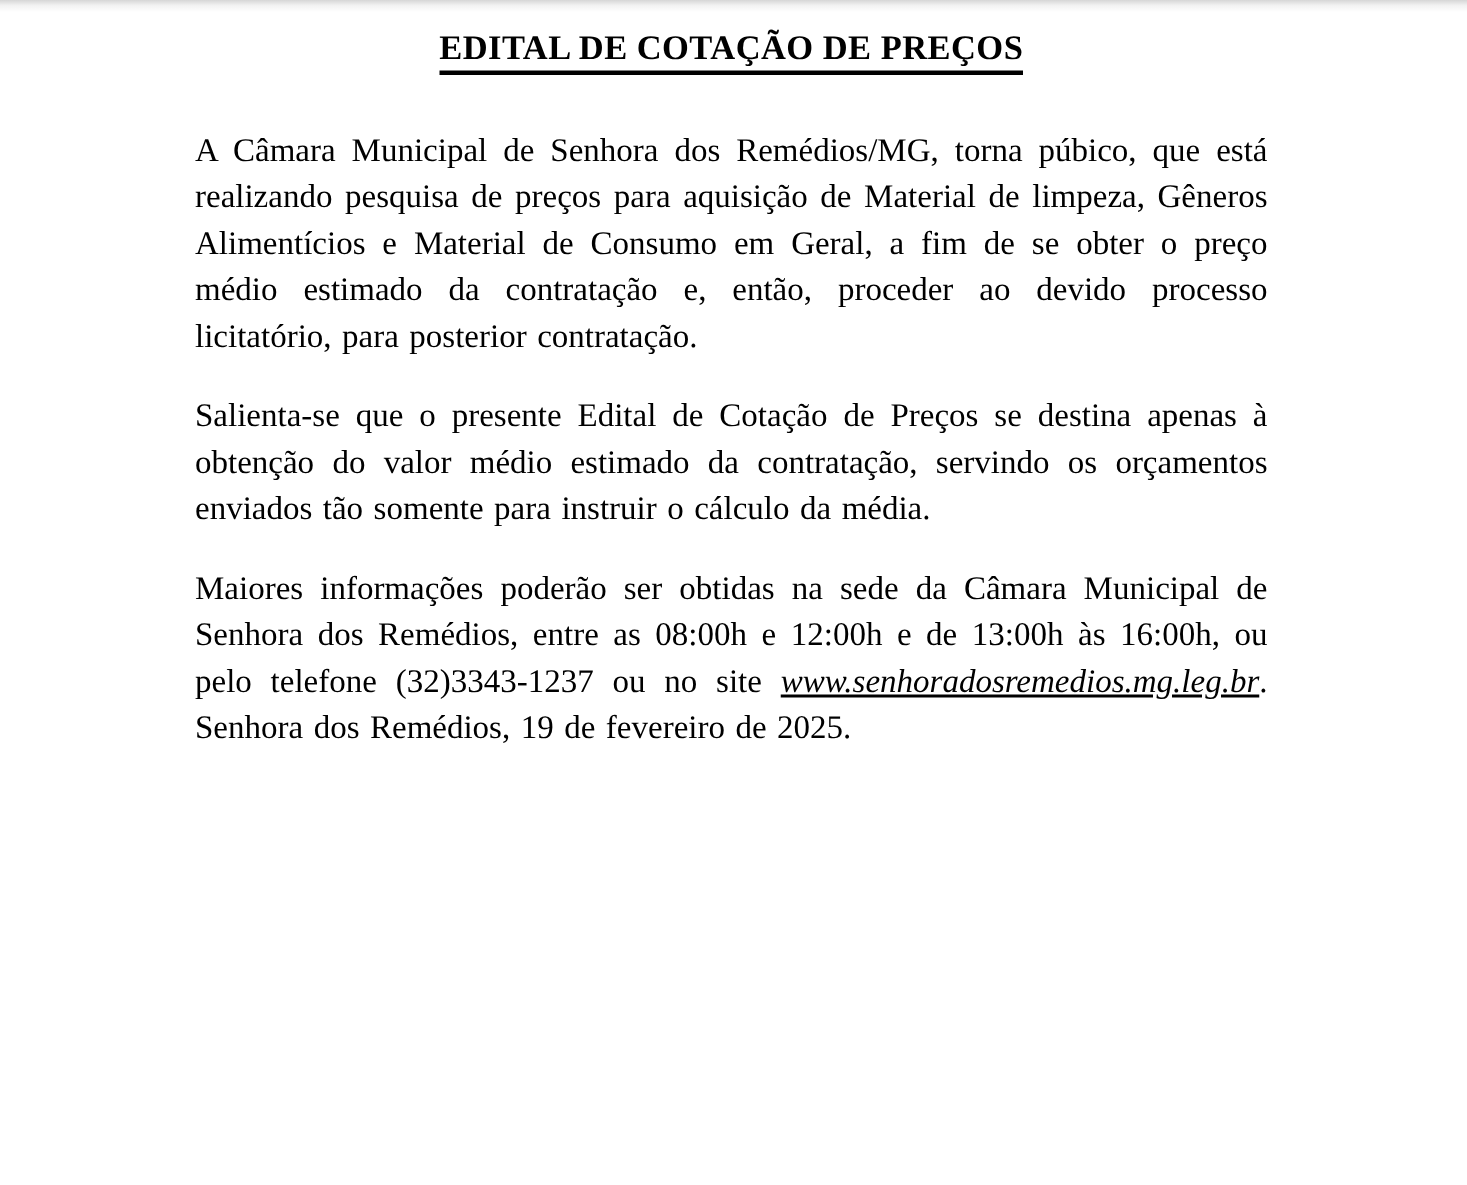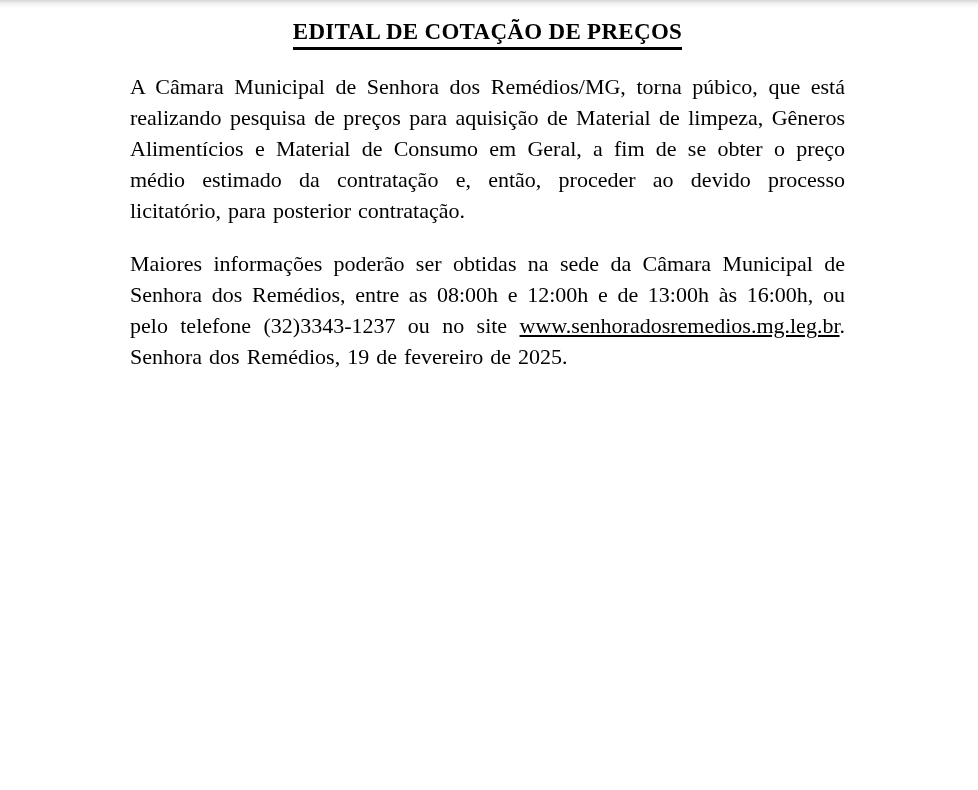--- a/index.html
+++ b/index.html
@@ -44,40 +44,42 @@
     border-bottom: 3px solid #000000;
   }
   .para {
     margin: 22px 0 0 0;
     font-size: 22px;
     line-height: 31px;
     text-align: justify;
     word-spacing: 1.5px;
   }
   .para-first {
-    margin-top: 21px;
+    margin-top: 34px;
   }
   .site-link {
+    font-style: italic;
     text-decoration: underline;
     color: #000000;
     cursor: pointer;
   }
 </style>
 </head>
 <body>
 
 <div class="screen">
   <div class="top-edge"></div>
 
   <div class="doc">
 
     <h1 class="title">
       <span class="title-underline">EDITAL DE COTAÇÃO DE PREÇOS</span>
     </h1>
 
     <p class="para para-first">A Câmara Municipal de Senhora dos Remédios/MG, torna púbico, que está realizando pesquisa de preços para aquisição de Material de limpeza, Gêneros Alimentícios e Material de Consumo em Geral, a fim de se obter o preço médio estimado da contratação e, então, proceder ao devido processo licitatório, para posterior contratação.</p>
 
 
+    <p class="para">Salienta-se que o presente Edital de Cotação de Preços se destina apenas à obtenção do valor médio estimado da contratação, servindo os orçamentos enviados tão somente para instruir o cálculo da média.</p>
 
     <p class="para"><span>Maiores informações poderão ser obtidas na sede da Câmara Municipal de Senhora dos Remédios, entre as 08:00h e 12:00h e de 13:00h às 16:00h, ou pelo telefone (32)3343-1237 ou no site </span><span class="site-link">www.senhoradosremedios.mg.leg.br</span><span>. Senhora dos Remédios, 19 de fevereiro de 2025.</span></p>
 
   </div>
 </div>
 
 </body></html>

